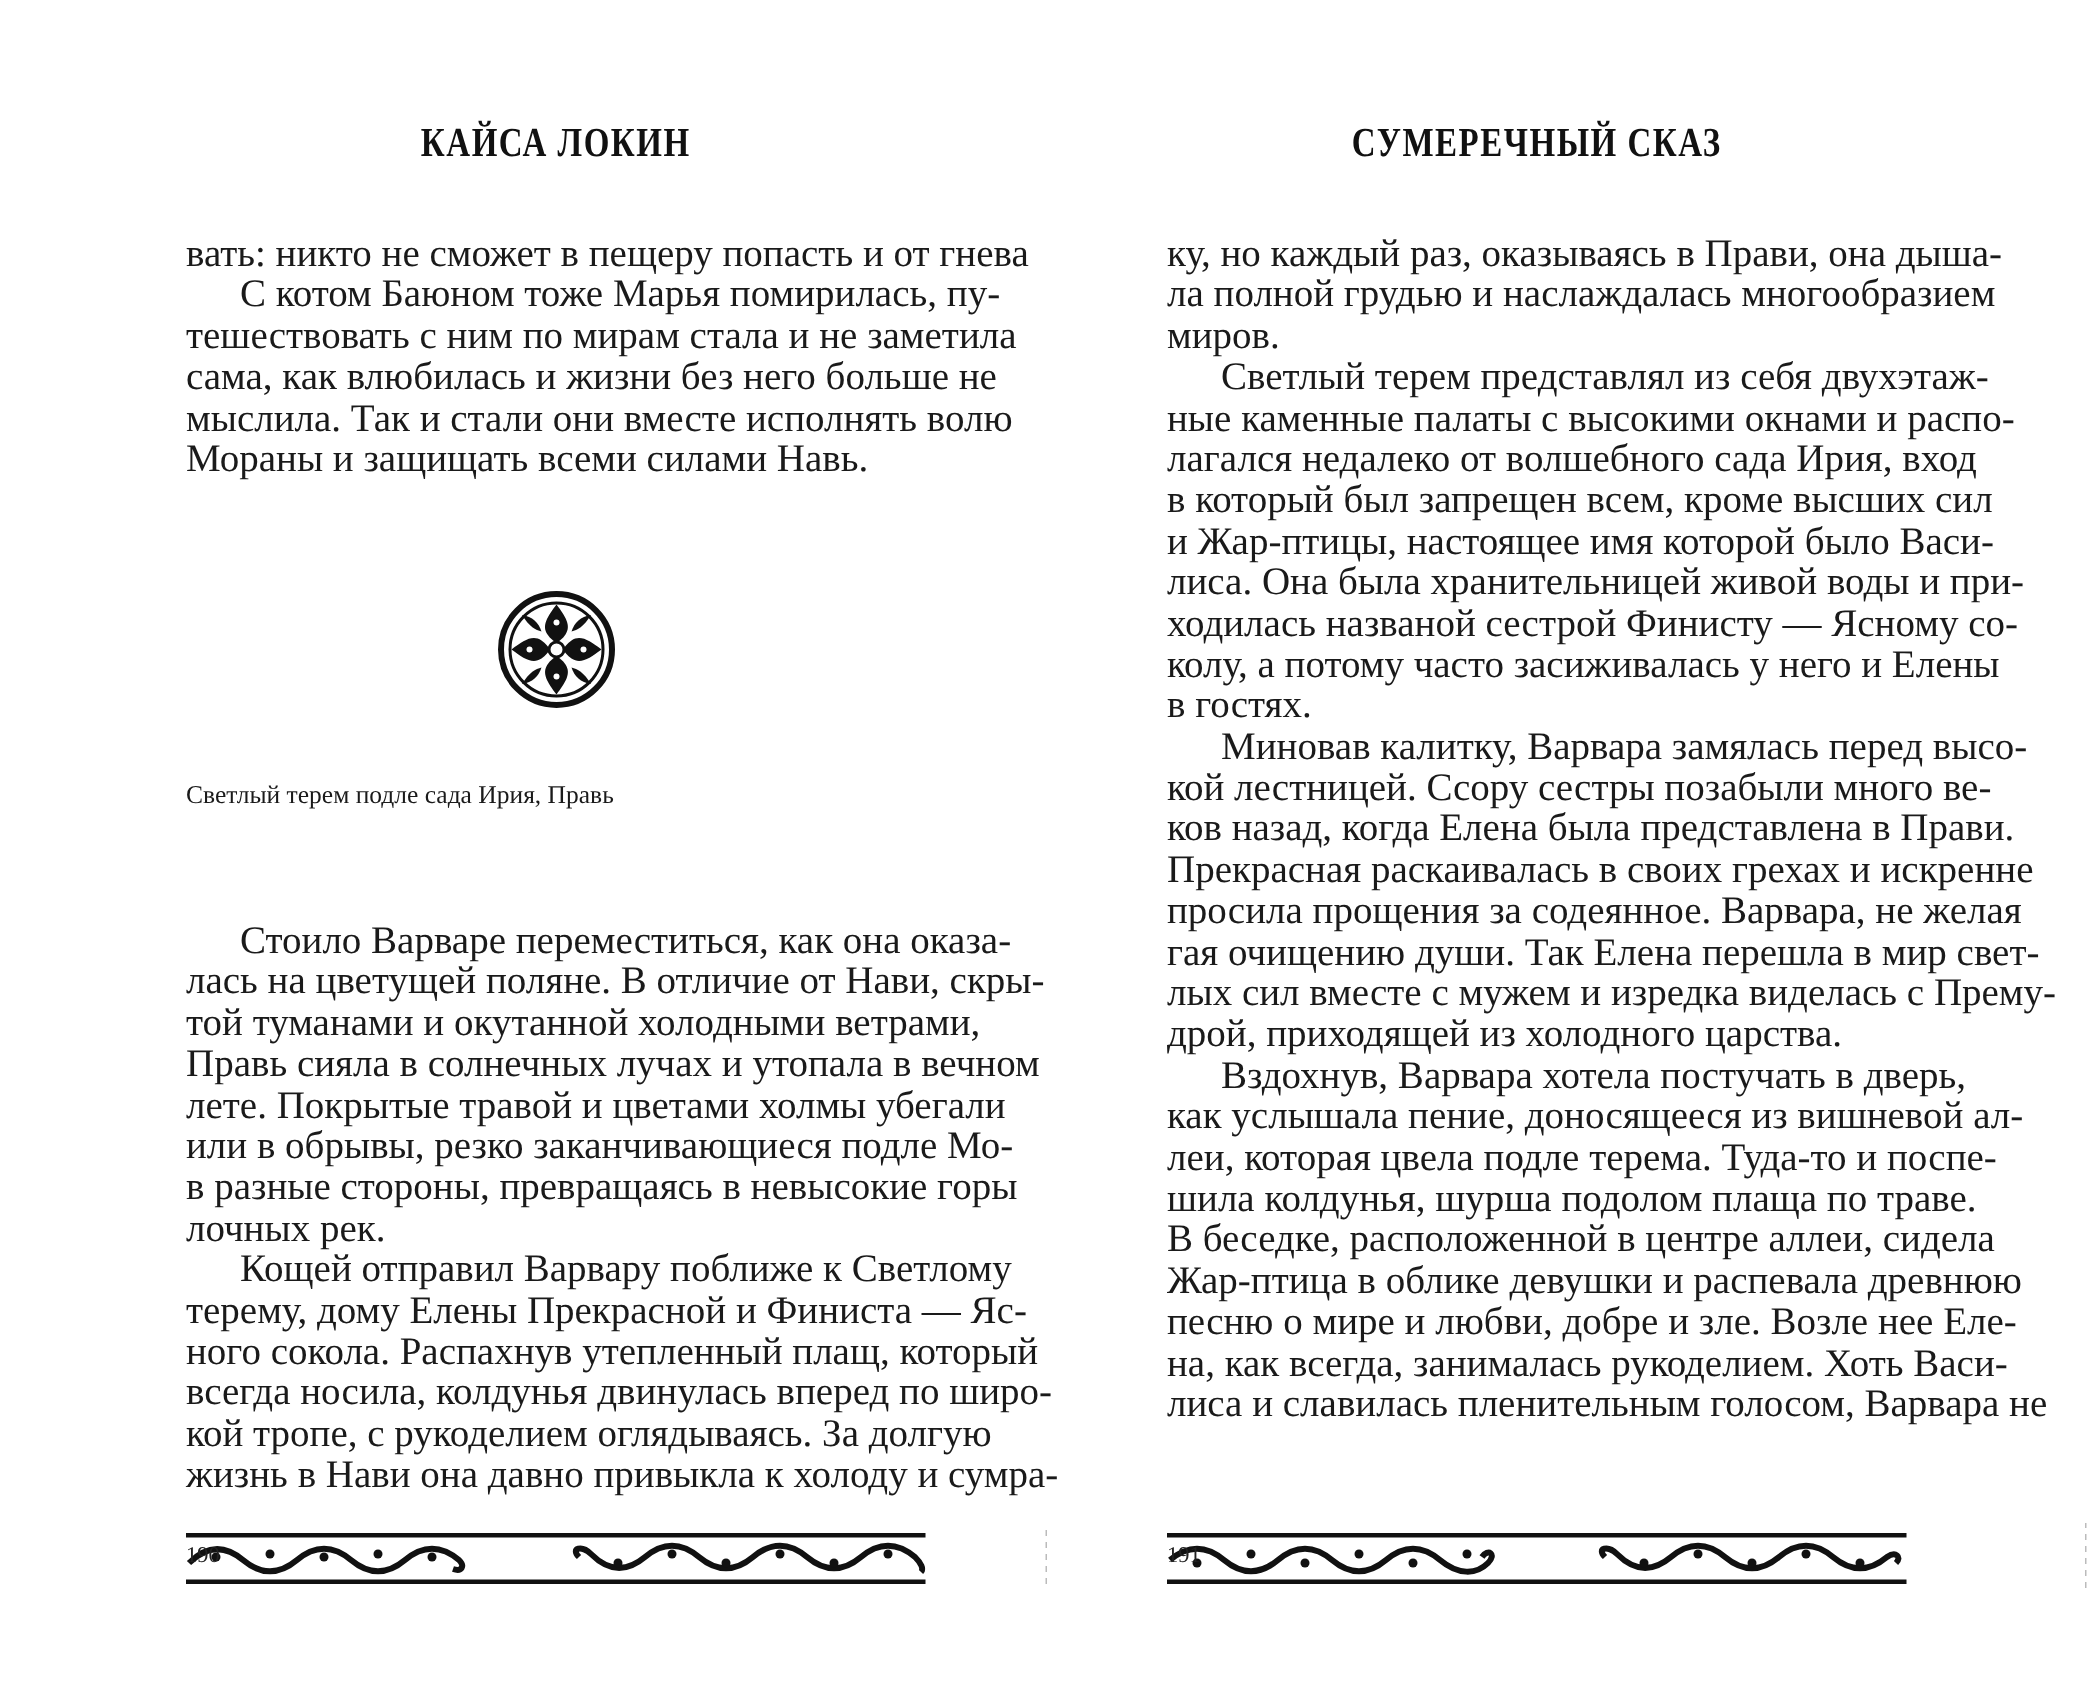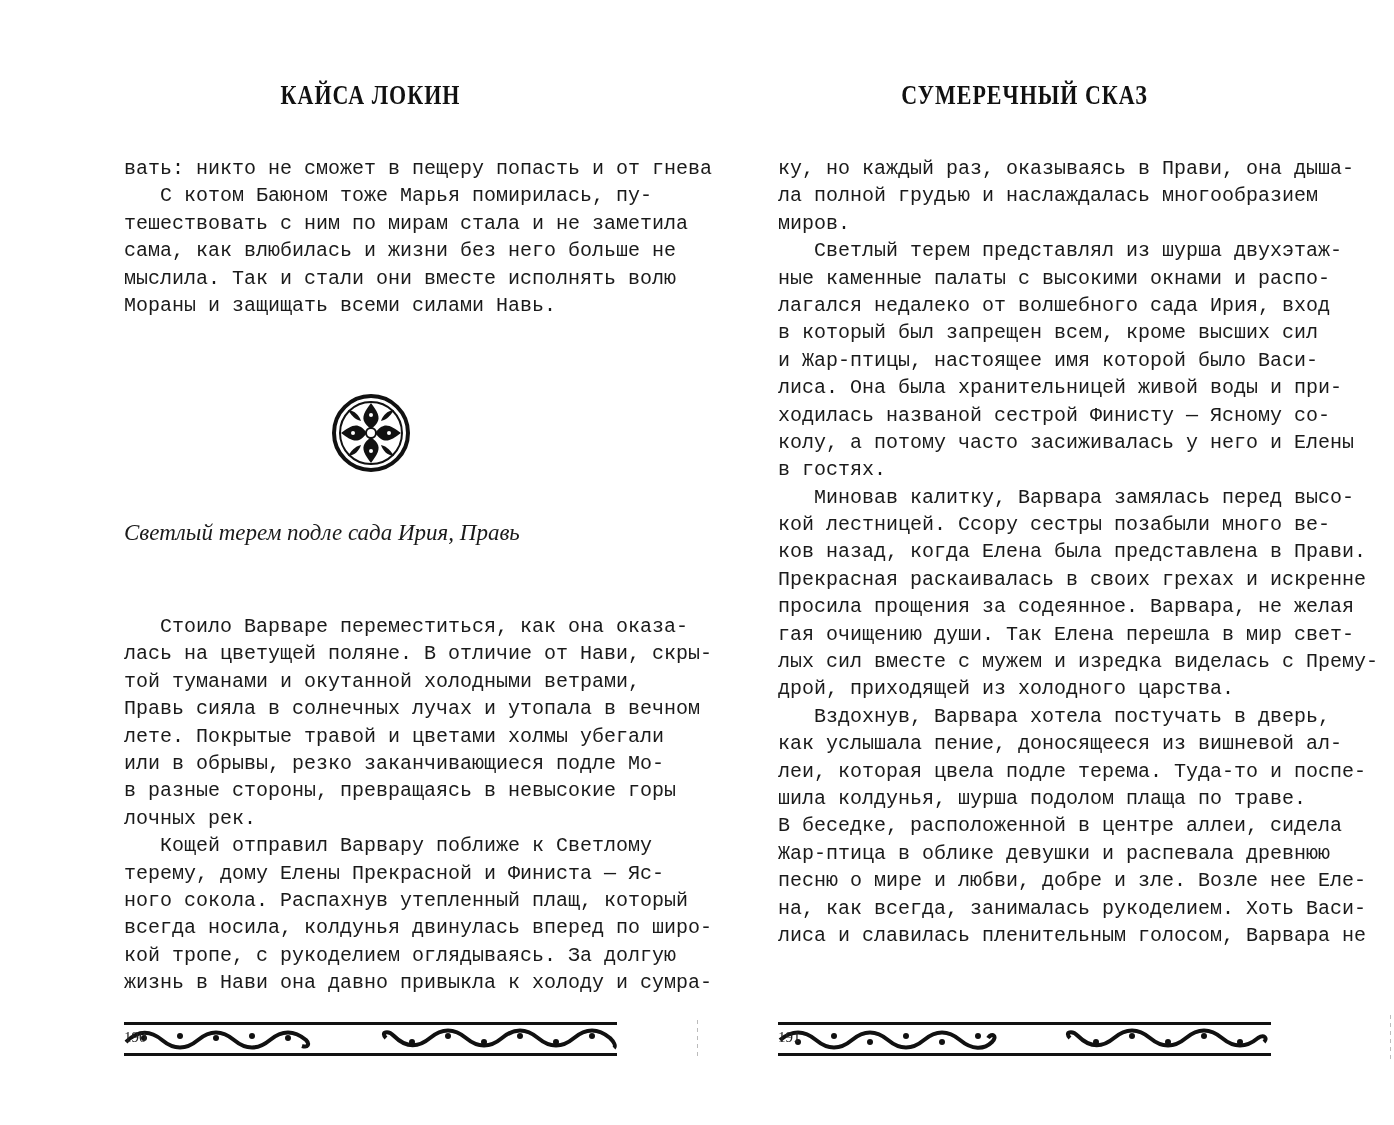--- a/index.html
+++ b/index.html
@@ -1,26 +1,26 @@
 <!DOCTYPE html>
 <html><head>
   <meta charset="utf-8">
   <style>
     html, body { margin: 0; padding: 0; background: #ffffff; }
     body { width: 1394px; height: 1125px; position: relative; overflow: hidden; font-family: "DejaVu Serif", "Liberation Serif", serif; color: #1a1a1a; }
     .page { position: absolute; top: 0; width: 493px; }
     .page.left { left: 124px; }
     .page.right { left: 778px; }
     .running-head { position: absolute; top: 82px; left: 0; width: 100%; text-align: center; font-family: "Liberation Serif", serif; font-weight: bold; font-size: 22px; letter-spacing: 1px; transform: scaleY(1.25); color: #111; }
-    .body-text { position: absolute; top: 155px; left: 0; width: 493px; font-family: Liberation Mono, monospace; font-size: 20px; line-height: 27.4px; text-align: justify; }
+    .body-text { position: absolute; top: 155px; left: 0; width: 493px; font-family: Liberation Serif, serif; font-size: 26px; line-height: 27.4px; text-align: justify; }
     .line { display: block; white-space: nowrap; text-align: justify; text-align-last: justify; height: 27.4px; }
     .line.last { text-align-last: left; }
     .line.indent { padding-left: 36px; }
     .ornament { position: absolute; left: 207px; top: 393px; width: 80px; height: 80px; }
-    .section-title { position: absolute; top: 520px; left: 0; font-family: "Liberation Serif", serif; font-style: italic; font-size: 23px; }
+    .section-title { position: absolute; top: 520px; left: 0; font-family: "Liberation Serif", serif; font-size: 17px; }
     .body-text.lower { top: 592px; margin-top: 21px; }
     .footer { position: absolute; top: 1020px; left: 0; width: 493px; height: 36px; }
     .footer .rule { position: absolute; left: 0; width: 100%; height: 3px; background: #111; }
     .footer .rule.top { top: 2px; }
     .footer .rule.bottom { top: 33px; }
     .footer .vine { position: absolute; top: 8px; height: 22px; }
     .footer .page-num { position: absolute; top: 9px; left: 0; width: 100%; text-align: left; font-family: "Liberation Serif", serif; font-size: 15px; color: #222; }
     .gutter-mark { position: absolute; width: 1px; background: repeating-linear-gradient(#bbb 0 4px, transparent 4px 8px); }
   </style>
 </head>
@@ -103,21 +103,21 @@
 </div>
 
 <div class="gutter-mark" style="left:697px;top:1020px;height:40px"></div>
 
 <div class="page right">
   <div class="running-head">СУМЕРЕЧНЫЙ СКАЗ</div>
   <div class="body-text" id="right-text">
       <span class="line">ку, но каждый раз, оказываясь в Прави, она дыша-</span>
       <span class="line">ла полной грудью и наслаждалась многообразием</span>
       <span class="line last">миров.</span>
-      <span class="line indent">Светлый терем представлял из шурша двухэтаж-</span>
+      <span class="line indent">Светлый терем представлял из себя двухэтаж-</span>
       <span class="line">ные каменные палаты с высокими окнами и распо-</span>
       <span class="line">лагался недалеко от волшебного сада Ирия, вход</span>
       <span class="line">в который был запрещен всем, кроме высших сил</span>
       <span class="line">и Жар-птицы, настоящее имя которой было Васи-</span>
       <span class="line">лиса. Она была хранительницей живой воды и при-</span>
       <span class="line">ходилась названой сестрой Финисту — Ясному со-</span>
       <span class="line">колу, а потому часто засиживалась у него и Елены</span>
       <span class="line last">в гостях.</span>
       <span class="line indent">Миновав калитку, Варвара замялась перед высо-</span>
       <span class="line">кой лестницей. Ссору сестры позабыли много ве-</span>

